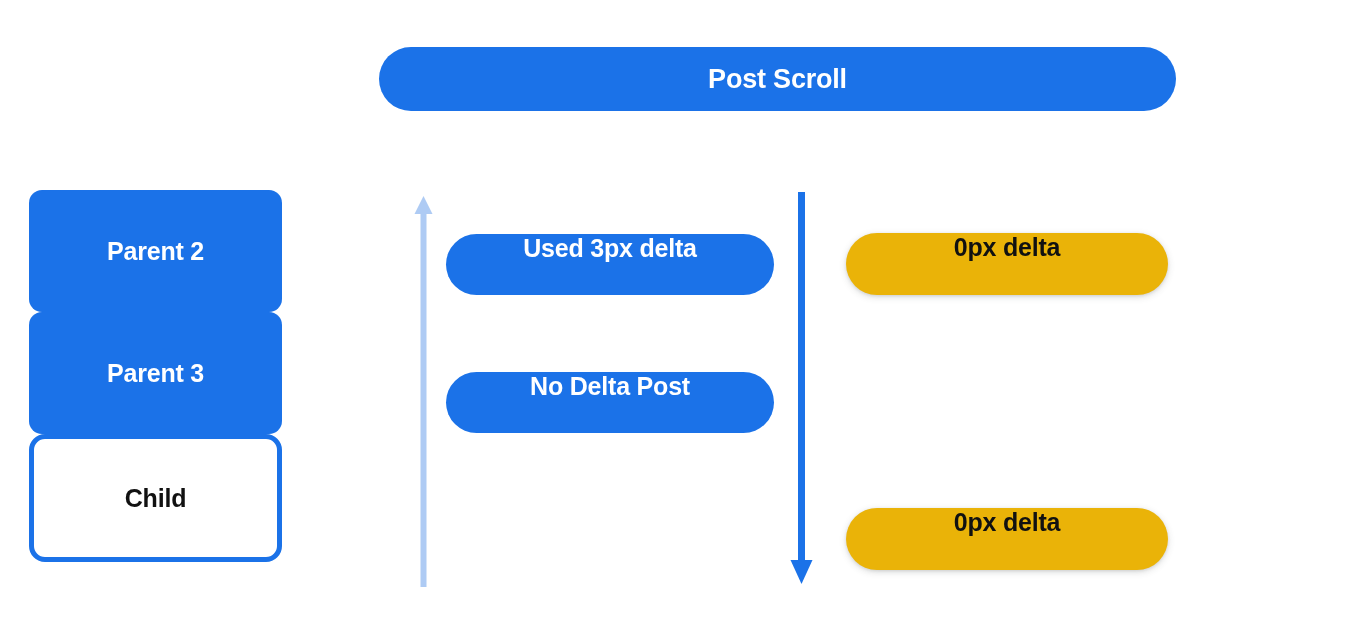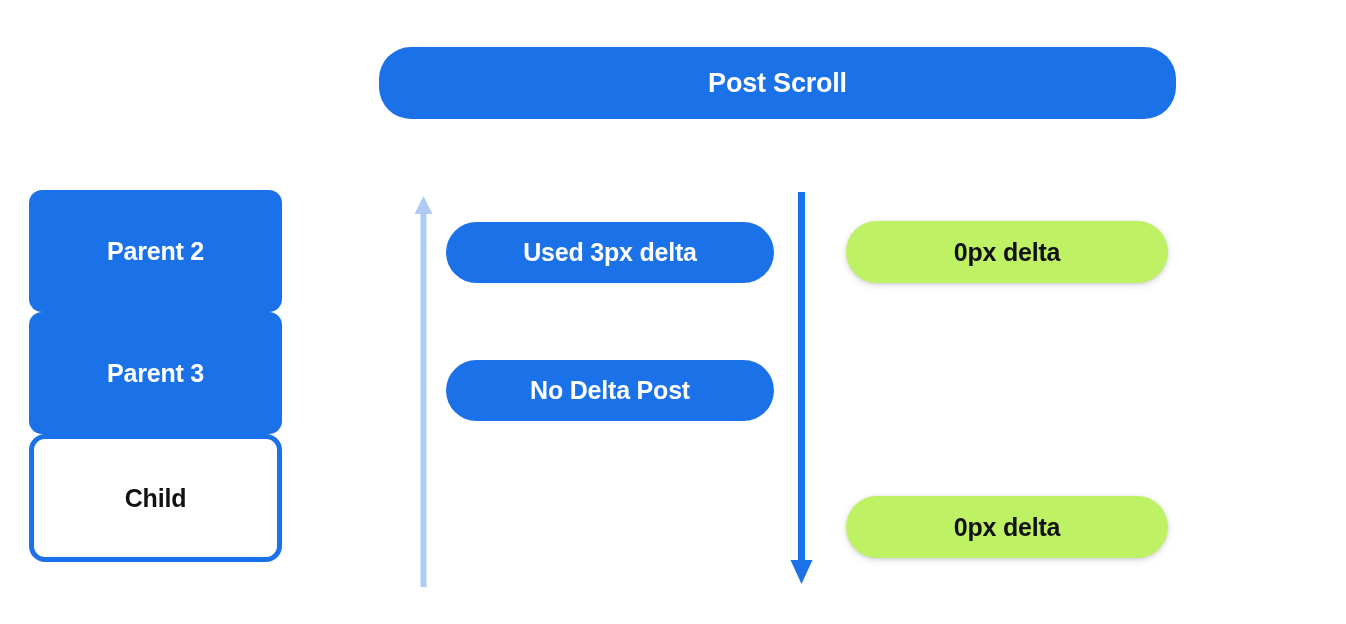--- a/index.html
+++ b/index.html
@@ -20,21 +20,21 @@
     position: absolute;
     inset: 0;
   }
 
   
   .title-banner {
     position: absolute;
     left: 379px;
     top: 47px;
     width: 797px;
-    height: 72px;
+    height: 64px;
     background: #1b72e8;
     border-radius: 32px;
     display: flex;
     align-items: center;
     justify-content: center;
     box-sizing: border-box;
   }
   .title-banner .label {
     color: #ffffff;
     font-size: 27px;
@@ -96,39 +96,39 @@
     top: 192px;
     width: 32px;
     height: 395px;
   }
 
   
   .pill {
     position: absolute;
     box-sizing: border-box;
     display: flex;
-    align-items: center;
     justify-content: center;
+    margin-top: 12px;
   }
   .pill .label {
     font-size: 25px;
     font-weight: bold;
     letter-spacing: -0.2px;
     white-space: nowrap;
   }
   .pill.blue {
     background: #1b72e8;
     border-radius: 31px;
     height: 61px;
   }
   .pill.blue .label {
     color: #ffffff;
   }
   .pill.white {
-    background: #bef264;
+    background: #eab308;
     border-radius: 31px;
     height: 62px;
     box-shadow: 0 2px 7px rgba(60, 64, 67, 0.18),
                 0 1px 3px rgba(60, 64, 67, 0.12);
   }
   .pill.white .label {
     color: #111111;
   }
 
   .pill-used-delta   { left: 446px; top: 222px; width: 328px; }

